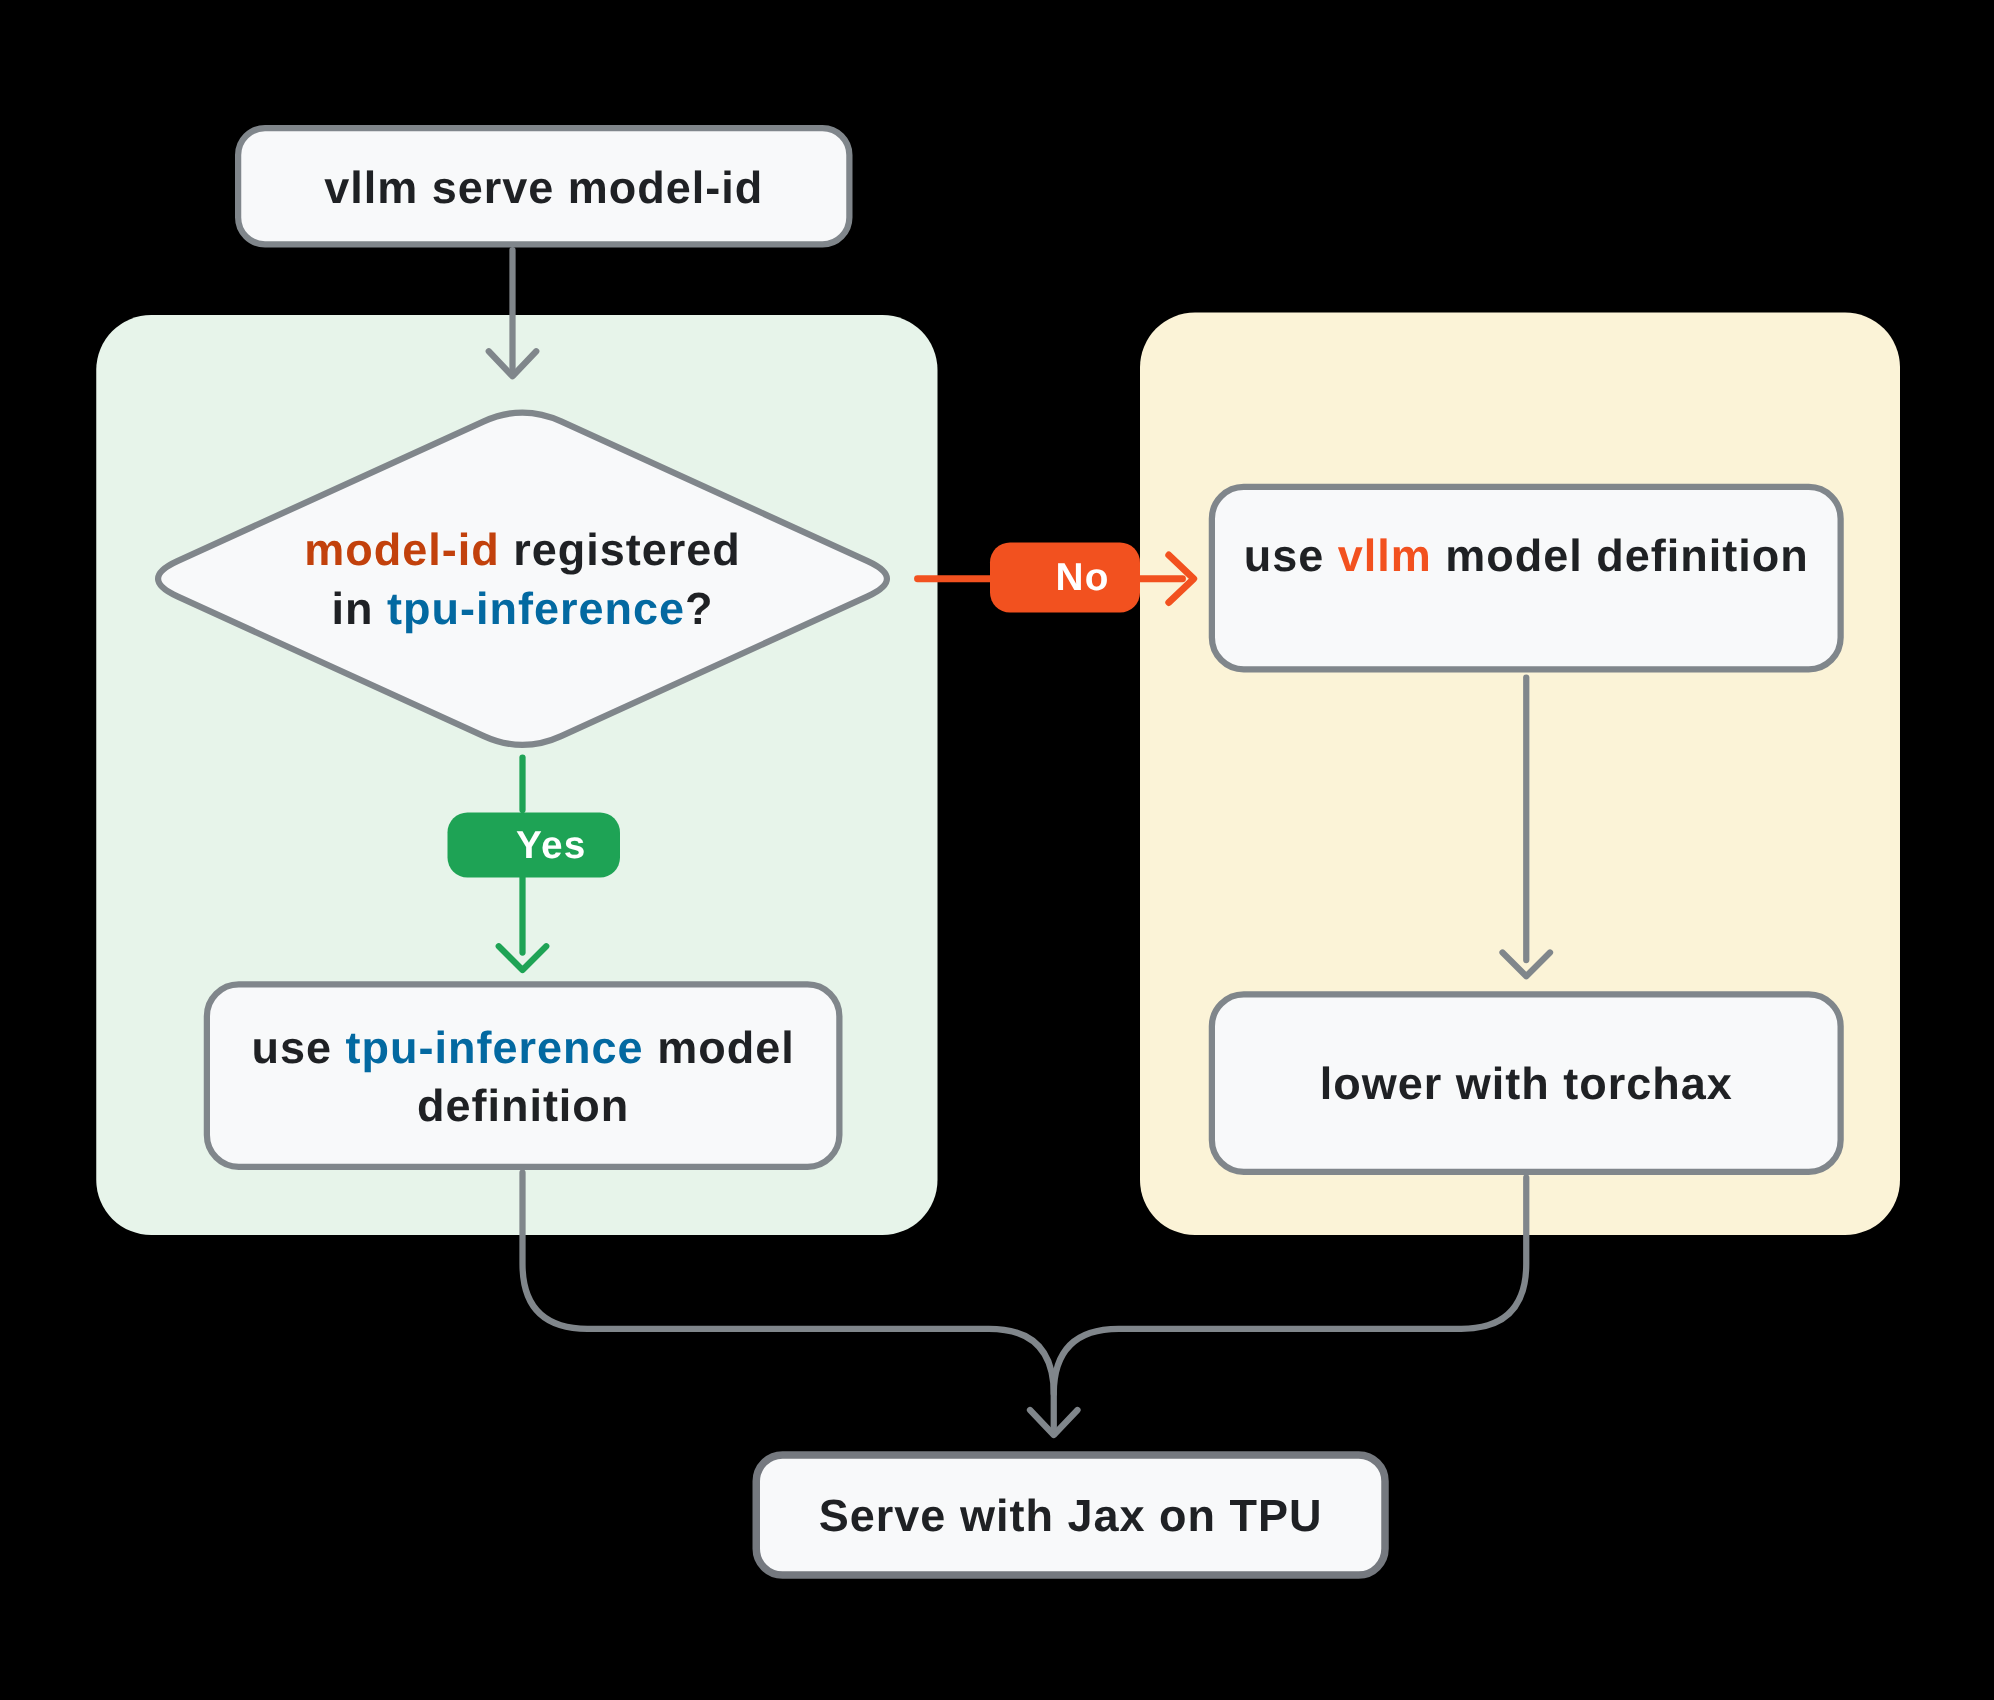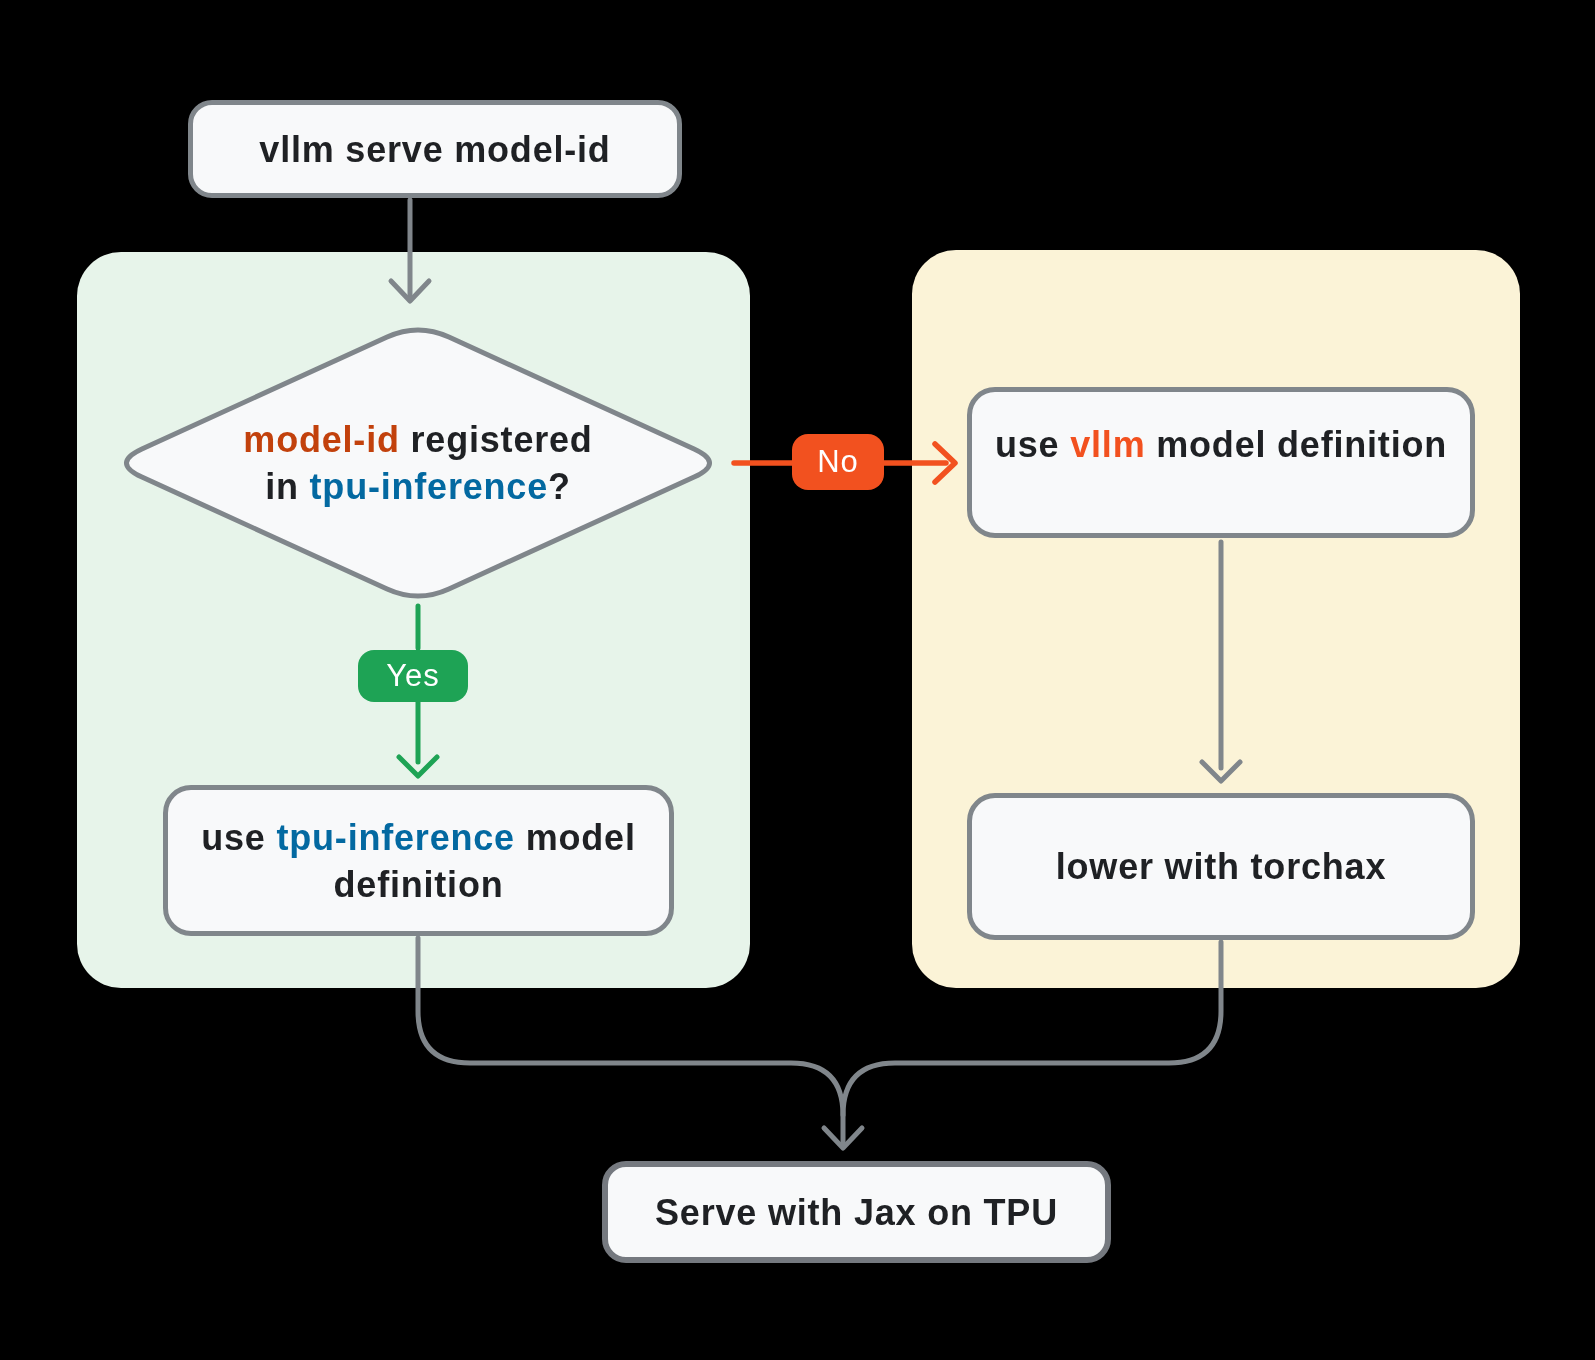--- a/index.html
+++ b/index.html
@@ -29,22 +29,23 @@
 
   #decision-text {
     position:absolute; left:111px; top:323px; width:614px; height:280px;
     display:flex; flex-direction:column; align-items:center; justify-content:center;
     text-align:center; color:#1F2124; font-size:36px; font-weight:600;
     letter-spacing:0.8px; line-height:47px; white-space:nowrap;
   }
 
   .badge {
     position:absolute; display:flex; align-items:center; justify-content:center;
-    color:#FFFFFF; font-size:31px; font-weight:400; letter-spacing:1px;
+    color:#FFFFFF; font-size:31px; font-weight:700; letter-spacing:1px;
     border-radius:16px;
+    padding-left:28px;
   }
   #yes-badge { left:358px; top:650px; width:110px; height:52px; background:#1EA355;justify-content:center; }
   #no-badge  { left:792px; top:434px; width:92px;  height:56px; background:#F2511F; }
 
   .c-blue   { color:#c2410c; }
   .c-green  { color:#0369a1; }
   .c-orange { color:#F2511F; }
 </style>
 </head>
 <body>

